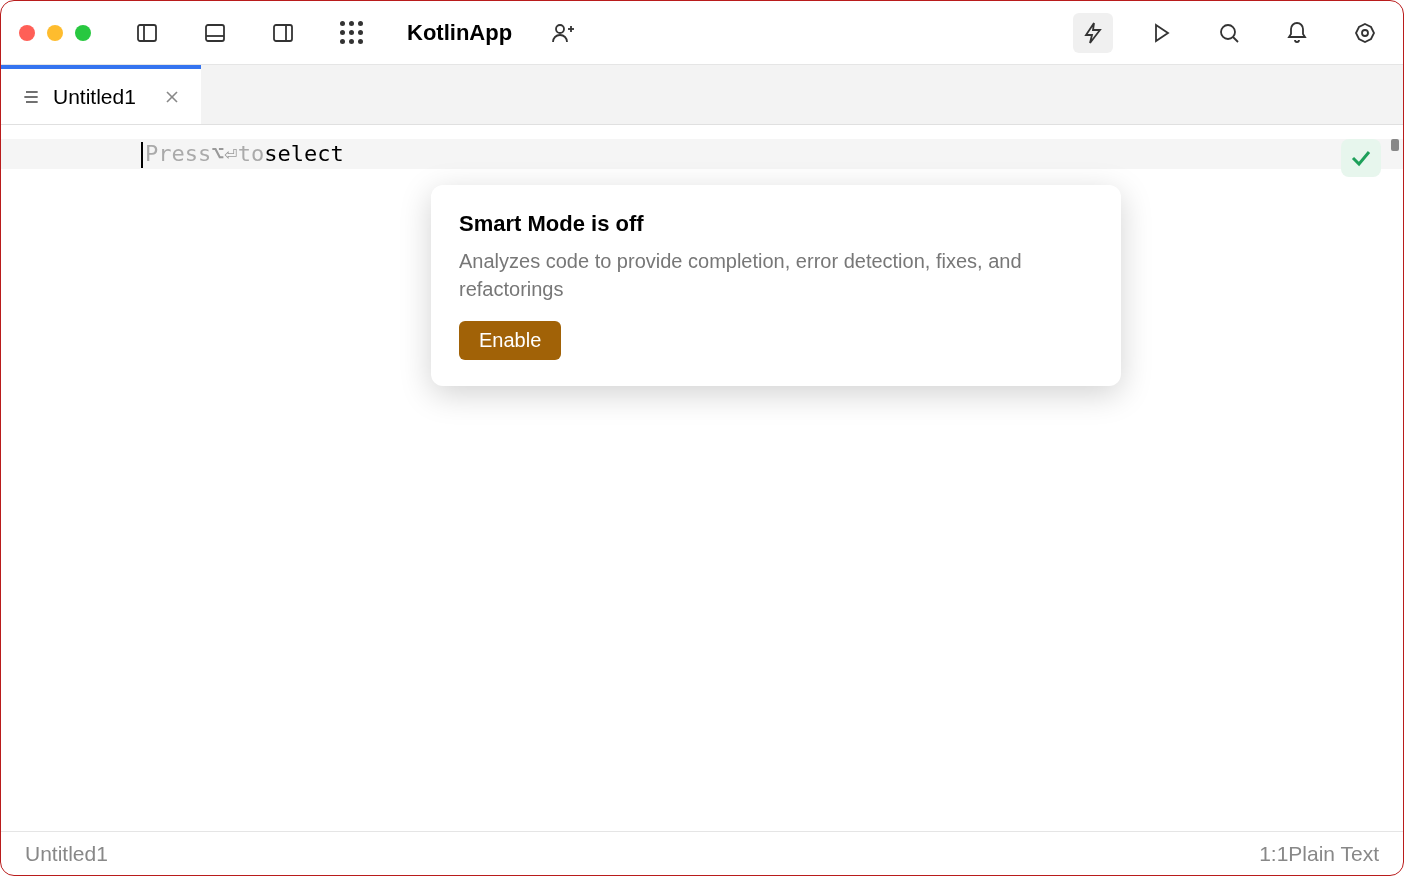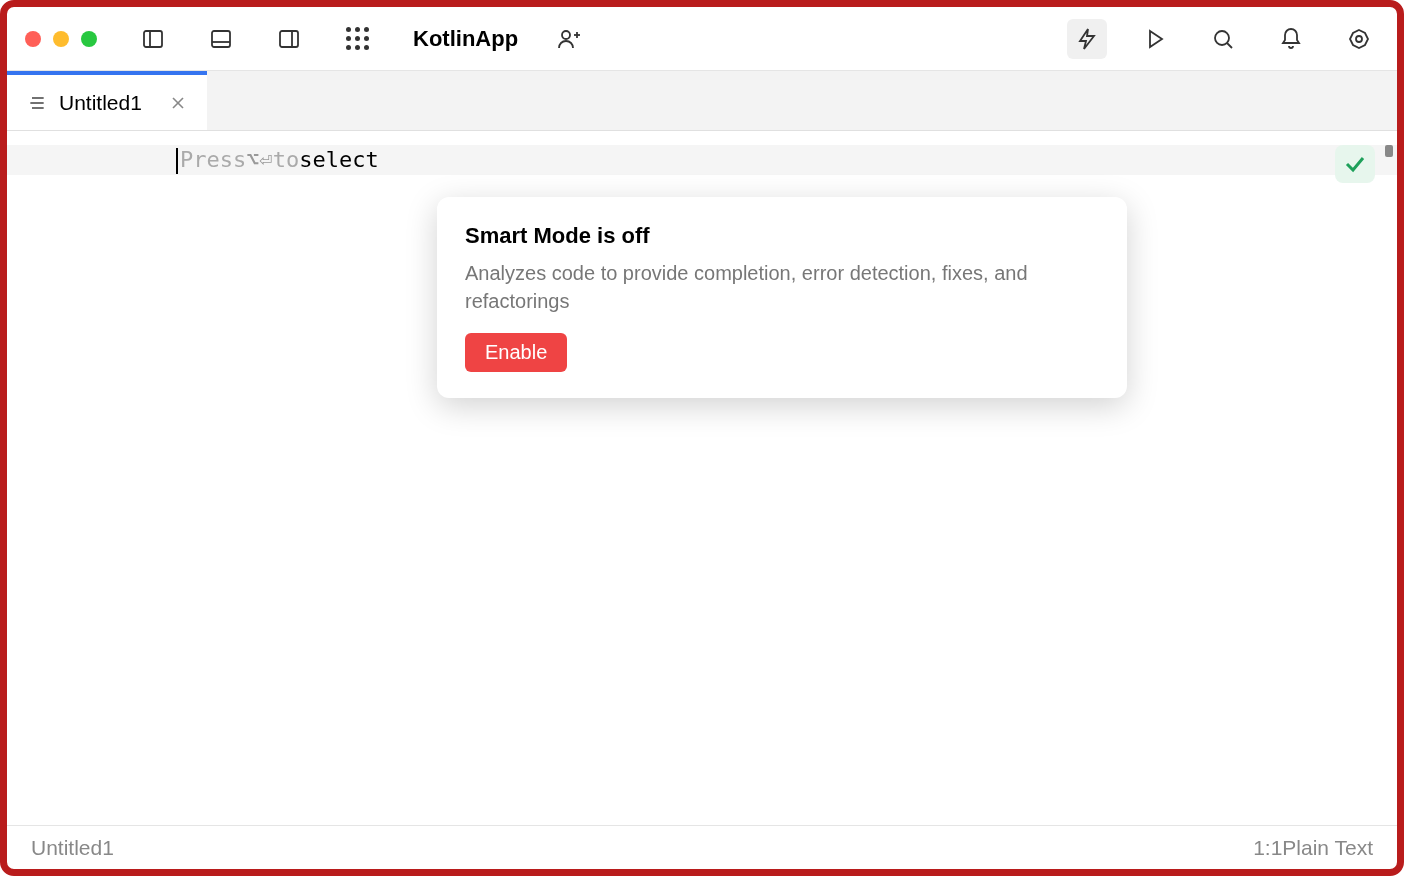--- a/index.html
+++ b/index.html
@@ -1,17 +1,17 @@
 <!DOCTYPE html>
 <html><head>
 <meta charset="utf-8">
 <style>
 * { box-sizing: border-box; margin: 0; padding: 0; }
 html, body { width: 1404px; height: 876px; font-family: -apple-system, BlinkMacSystemFont, 'Segoe UI', sans-serif; overflow: hidden; }
-.window { width: 100%; height: 100%; background: #fff; border: 7px solid #b91c1c; border-radius: 14px; display: flex; flex-direction: column; position: relative; }
+.window { width: 100%; height: 100%; background: #fff; border: 1px solid #b91c1c; border-radius: 14px; display: flex; flex-direction: column; position: relative; }
 
 
 .titlebar { height: 64px; display: flex; align-items: center; padding: 0 18px; border-bottom: 1px solid #e5e5e5; }
 .traffic-lights { display: flex; gap: 12px; align-items: center; }
 .traffic-light { width: 16px; height: 16px; border-radius: 50%; }
 .tl-red { background: #ff5f57; }
 .tl-yellow { background: #febc2e; }
 .tl-green { background: #28c840; }
 .titlebar-icons-left { display: flex; gap: 28px; margin-left: 36px; align-items: center; }
 .titlebar-icons-right { display: flex; gap: 28px; margin-left: auto; align-items: center; }
@@ -25,37 +25,37 @@
 
 .tabbar { height: 60px; background: #f3f3f3; display: flex; align-items: stretch; border-bottom: 1px solid #e0e0e0; }
 .tab { display: flex; align-items: center; gap: 12px; padding: 0 20px; background: #fff; border-top: 4px solid #3574f0; font-size: 21px; color: #000; min-width: 200px; }
 .tab .close { width: 18px; height: 18px; margin-left: auto; display: flex; align-items: center; justify-content: center; }
 
 
 .editor { flex: 1; display: flex; position: relative; background: #fff; }
 .gutter { width: 140px; padding-top: 14px; text-align: right; color: #999; font-family: ui-monospace, 'SF Mono', Menlo, monospace; font-size: 22px; }
 .gutter .ln { padding-right: 58px; height: 30px; line-height: 30px; }
 .code { flex: 1; padding-top: 14px; font-family: ui-monospace, 'SF Mono', Menlo, monospace; font-size: 22px; position: relative; }
-.code-line { height: 30px; line-height: 30px; display: flex; align-items: flex-end; margin-left: 29px; }
+.code-line { height: 30px; line-height: 30px; display: flex; align-items: flex-end; }
 .line-highlight { position: absolute; top: 14px; left: 0; right: 0; height: 30px; background: #f5f5f5; z-index: 0; }
 .gutter-highlight { position: absolute; top: 14px; left: 0; width: 140px; height: 30px; background: #f5f5f5; }
 .caret { display: inline-block; width: 2px; height: 26px; background: #000; margin-right: 2px; vertical-align: middle; position: relative; top: -1px; }
 .hint-text { color: #aaa; }
 .hint-key { color: #999; font-family: ui-monospace, monospace; }
 .hint-select { color: #000000; }
 .code-content { position: relative; z-index: 1; }
 
 
 .check-badge { position: absolute; top: 14px; right: 22px; width: 40px; height: 38px; background: #e7f6ed; border-radius: 8px; display: flex; align-items: center; justify-content: center; z-index: 5; }
 
 
-.popup { position: absolute; top: 66px; left: 430px; width: 690px; background: #fff; border-radius: 12px; box-shadow: 0 8px 32px rgba(0,0,0,0.18); padding: 26px 28px; z-index: 10; }
+.popup { position: absolute; top: 60px; left: 430px; width: 690px; background: #fff; border-radius: 12px; box-shadow: 0 8px 32px rgba(0,0,0,0.18); padding: 26px 28px; z-index: 10; }
 .popup-title { font-size: 22px; font-weight: 700; color: #000; margin-bottom: 10px; }
 .popup-desc { font-size: 20px; color: #777; line-height: 1.4; margin-bottom: 18px; }
-.popup-btn { background: #ef4444; color: #fff; border: none; border-radius: 6px; padding: 8px 20px; font-size: 20px; font-weight: 500; }
+.popup-btn { background: #a16207; color: #fff; border: none; border-radius: 6px; padding: 8px 20px; font-size: 20px; font-weight: 500; }
 
 
 .statusbar { height: 44px; border-top: 1px solid #e5e5e5; display: flex; align-items: center; padding: 0 24px; font-size: 21px; color: #888; }
 .statusbar .right { margin-left: auto; display: flex; }
 
 
 .scroll-ind { position: absolute; right: 4px; top: 14px; width: 8px; height: 12px; background: #888; border-radius: 2px; }
 </style>
 </head>
 <body>

